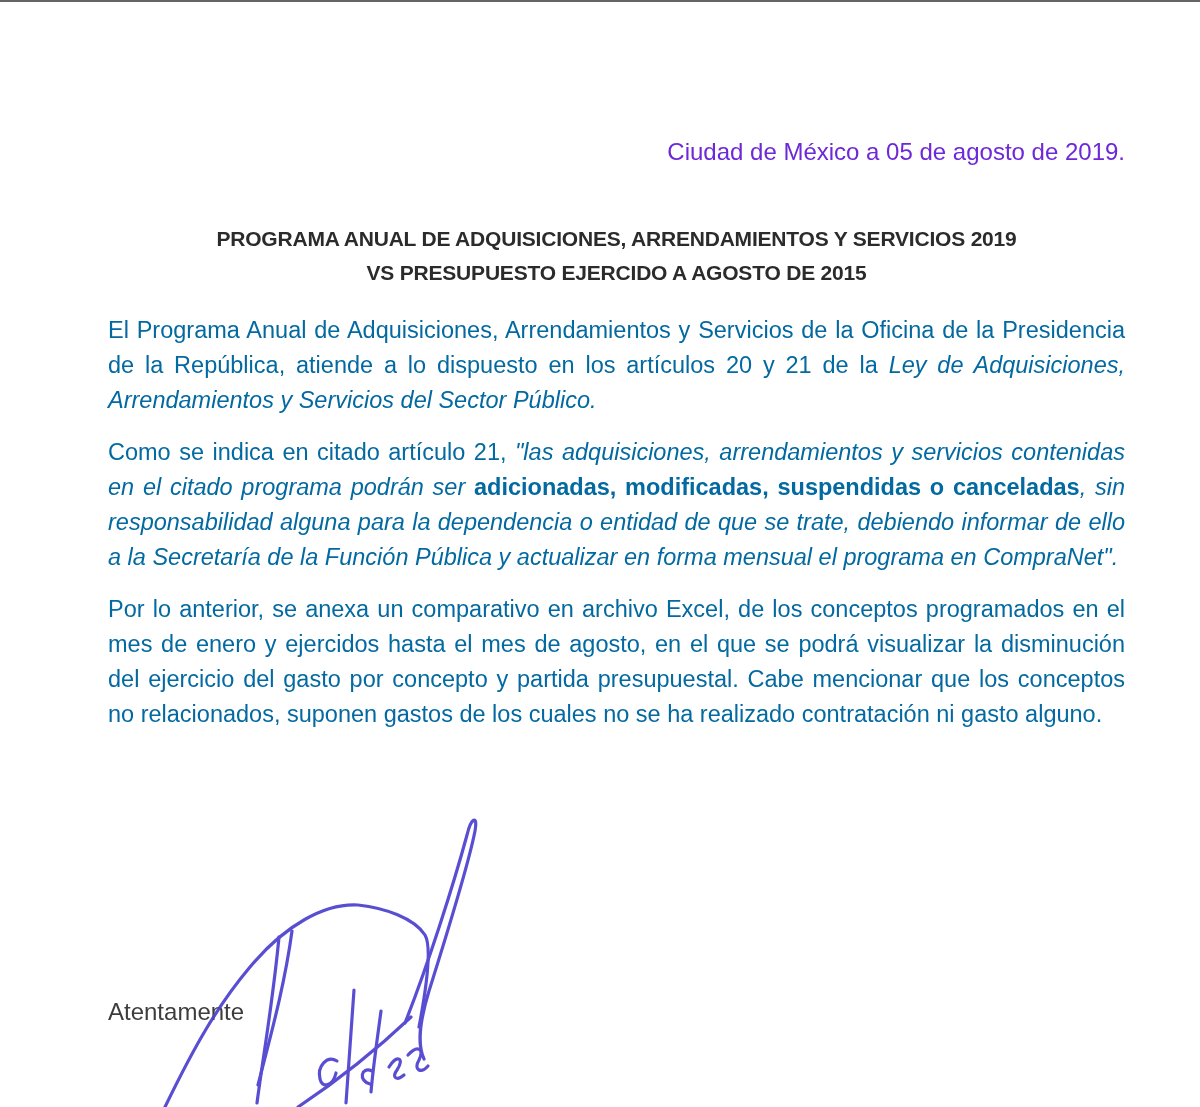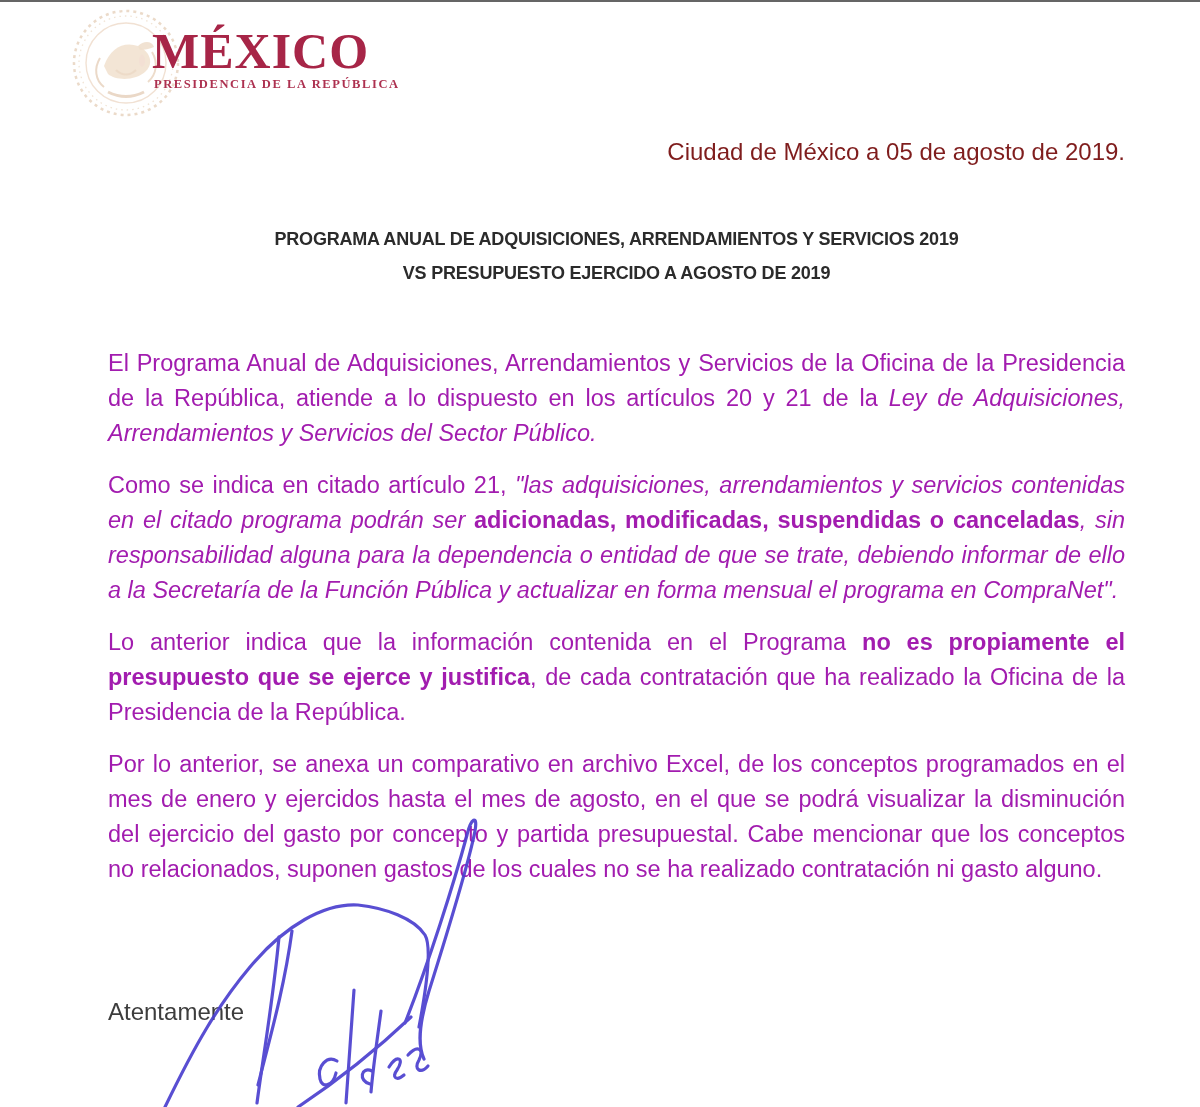--- a/index.html
+++ b/index.html
@@ -30,36 +30,35 @@
     color:#ad3150;
     font-family:"Liberation Serif","DejaVu Serif",serif;
     font-weight:bold;
     font-size:12.5px; letter-spacing:1.6px;
     white-space:nowrap;
   }
   
   .date-line {
     position:absolute; top:138px; left:108px; width:1017px;
     text-align:right;
-    font-size:24px; color:#7f1d1d;
+    font-size:24px; color:#6d28d9;
   }
   .doc-title {
     position:absolute; top:222px; left:92px; width:1049px;
     text-align:center;
     font-weight:bold;
-    font-size:18px; line-height:34px;
+    font-size:21px; line-height:34px;
     letter-spacing:-0.2px;
     color:#2b2b2b;
   }
   .content {
     position:absolute; top:313px; left:108px; width:1017px;
     font-size:23.5px; line-height:35px;
     text-align:justify;
-    color:#a21caf;
-    margin-top:33px;
+    color:#0369a1;
   }
   .content p { margin:0 0 17px 0; }
   .content p:last-child { margin-bottom:0; }
   .it { font-style:italic; }
   .bi { font-weight:bold; }
   .b  { font-weight:bold; }
   .closing {
     position:absolute; top:998px; left:108px;
     font-size:24px; color:#3d3d3d;
   }
@@ -70,50 +69,33 @@
     pointer-events:none;
   }
 </style>
 </head>
 <body>
 
 <div class="page">
 
   <div class="top-edge"></div>
 
-  <div class="logo-block">
-    <svg class="seal" viewBox="0 0 122 110" aria-hidden="true">
-      <circle cx="62" cy="55" r="52" fill="none" stroke="#e7d3c0" stroke-width="2.5" stroke-dasharray="3 4" opacity="0.85"></circle>
-      <circle cx="62" cy="55" r="47" fill="none" stroke="#edddca" stroke-width="1.3" stroke-dasharray="1.5 4" opacity="0.8"></circle>
-      <circle cx="62" cy="55" r="40" fill="none" stroke="#eedccb" stroke-width="1.4" opacity="0.85"></circle>
-      <path d="M40 58 C46 40, 60 33, 74 38 C86 43, 90 55, 82 63 C72 73, 52 73, 44 66 Z" fill="#f2e4d3" opacity="0.95"></path>
-      <path d="M74 38 C80 32, 88 33, 90 39 C86 41, 80 42, 76 42 Z" fill="#f0dfcd" opacity="0.9"></path>
-      <path d="M36 50 C30 60, 31 72, 40 79" stroke="#e9d5c2" stroke-width="2" fill="none" opacity="0.9"></path>
-      <path d="M88 44 C94 54, 93 66, 84 74" stroke="#ebd8c5" stroke-width="2" fill="none" opacity="0.9"></path>
-      <path d="M44 84 C56 90, 68 90, 80 84" stroke="#e8d4c1" stroke-width="3" fill="none" opacity="0.9"></path>
-      <path d="M52 62 C58 68, 66 68, 72 62" stroke="#ecd9c6" stroke-width="2" fill="none" opacity="0.9"></path>
-      <path d="M78 46 C82 50, 82 56, 78 59 C74 56, 74 50, 78 46 Z" fill="#f3dcd4" opacity="0.6"></path>
-    </svg>
-    <div class="wordmark">MÉXICO</div>
-    <div class="wordmark-sub">PRESIDENCIA DE LA REPÚBLICA</div>
-  </div>
 
   <div class="date-line">Ciudad de México a 05 de agosto de 2019.</div>
 
   <div class="doc-title">
     <div>PROGRAMA ANUAL DE ADQUISICIONES, ARRENDAMIENTOS Y SERVICIOS 2019</div>
-    <div>VS PRESUPUESTO EJERCIDO A AGOSTO DE 2019</div>
+    <div>VS PRESUPUESTO EJERCIDO A AGOSTO DE 2015</div>
   </div>
 
   <div class="content">
     <p><span>El Programa Anual de Adquisiciones, Arrendamientos y Servicios de la Oficina de la Presidencia de la República, atiende a lo dispuesto en los artículos 20 y 21 de la </span><span class="it">Ley de Adquisiciones, Arrendamientos y Servicios del Sector Público.</span></p>
 
     <p><span>Como se indica en citado artículo 21, </span><span class="it">"las adquisiciones, arrendamientos y servicios contenidas en el citado programa podrán ser </span><span class="bi">adicionadas, modificadas, suspendidas o canceladas</span><span class="it">, sin responsabilidad alguna para la dependencia o entidad de que se trate, debiendo informar de ello a la Secretaría de la Función Pública y actualizar en forma mensual el programa en CompraNet".</span></p>
 
-    <p><span>Lo anterior indica que la información contenida en el Programa </span><span class="b">no es propiamente el presupuesto que se ejerce y justifica</span><span>, de cada contratación que ha realizado la Oficina de la Presidencia de la República.</span></p>
 
     <p><span>Por lo anterior, se anexa un comparativo en archivo Excel, de los conceptos programados en el mes de enero y ejercidos hasta el mes de agosto, en el que se podrá visualizar la disminución del ejercicio del gasto por concepto y partida presupuestal. Cabe mencionar que los conceptos no relacionados, suponen gastos de los cuales no se ha realizado contratación ni gasto alguno.</span></p>
   </div>
 
   <div class="closing">Atentamente</div>
 
   <svg class="signature" viewBox="0 0 430 302" aria-hidden="true">
     <g fill="none" stroke="#4b40cf" stroke-width="3.2" stroke-linecap="round" stroke-linejoin="round" opacity="0.92">
 
       <path d="M 65 302 C 95 240, 118 200, 150 162 C 185 120, 225 98, 258 100 C 285 103, 314 113, 325 130 C 332 142, 327 180, 319 222"></path>

